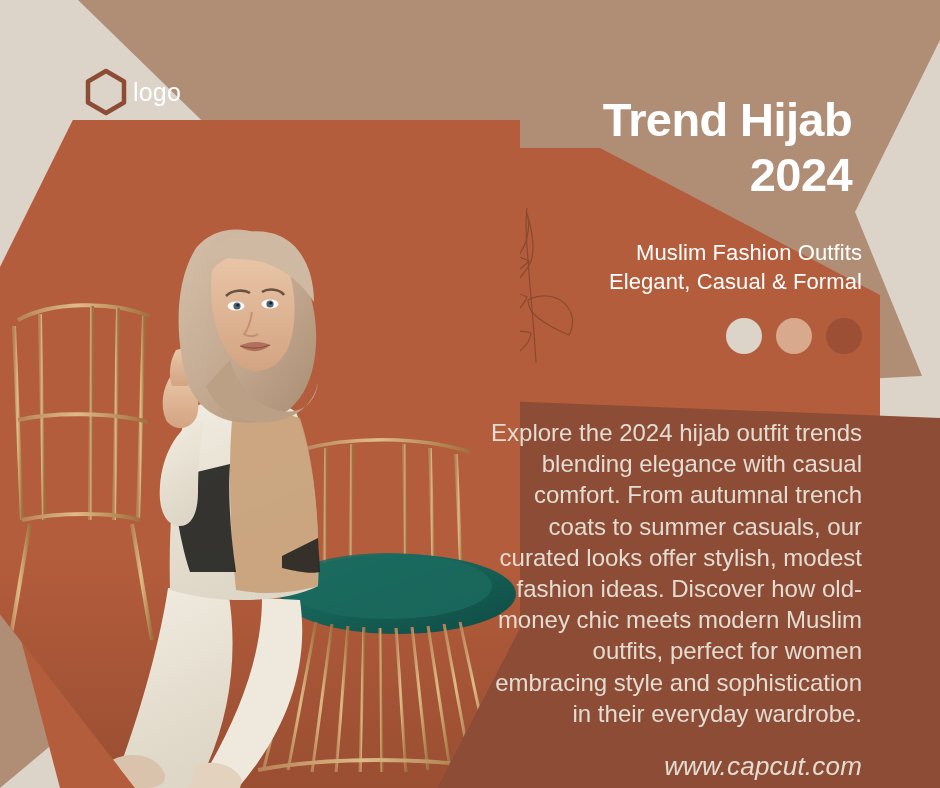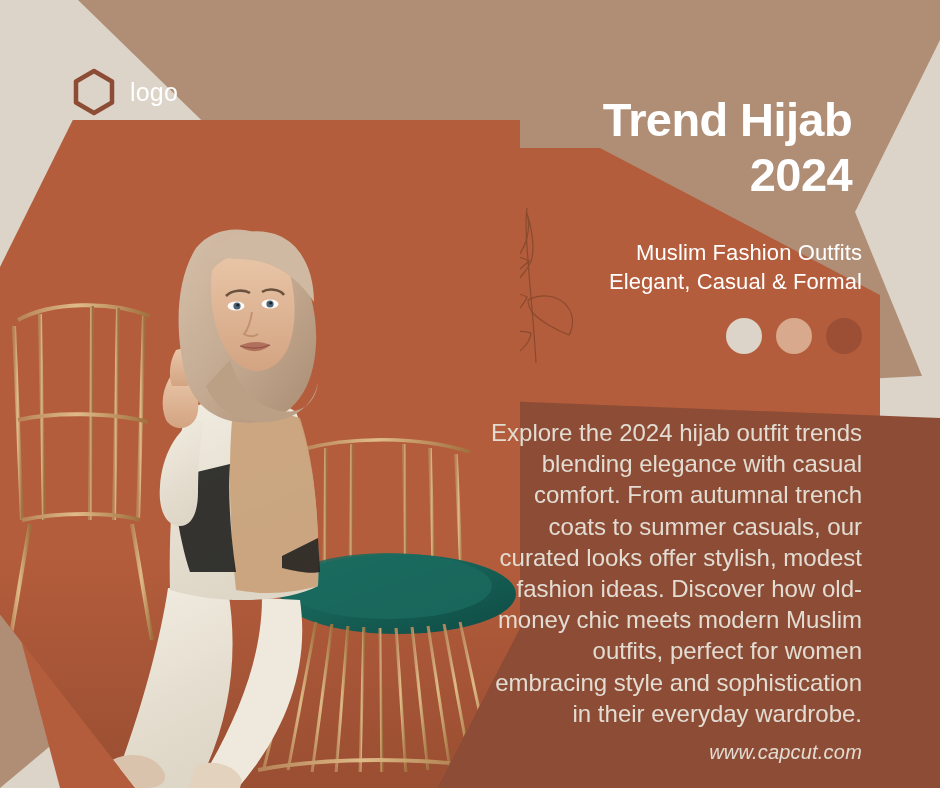--- a/index.html
+++ b/index.html
@@ -10,22 +10,22 @@
     overflow:hidden;
     font-family:"Liberation Sans", sans-serif;
     background:#DCD4C8;
   }
 
   
   .shape { position:absolute; top:0; left:0; width:940px; height:788px; }
 
   
   #logo-block {
-    position:absolute; left:72px; top:68px;
-    display:flex; align-items:center; gap:14px;
+    position:absolute; left:84px; top:68px;
+    display:flex; align-items:center; gap:5px;
     z-index:40;
   }
   #logo-mark { width:44px; height:48px; display:block; }
   #logo-text {
     color:#ffffff; font-size:25px; font-weight:400;
     letter-spacing:.2px; line-height:1;
   }
 
   
   #headline-block {
@@ -59,22 +59,22 @@
   
   #body-block {
     position:absolute; right:78px; top:417px;
     width:380px; text-align:right; z-index:40;
   }
   #body-text {
     color:#E2DCD2; font-size:24px; line-height:1.30;
     letter-spacing:0px; white-space:pre-line;
   }
   #site-url {
-    margin-top:12px;
-    color:#E2DCD2; font-size:20px; font-style:italic;
+    margin-top:22px;
+    color:#E2DCD2; font-size:26px; font-style:italic;
     letter-spacing:.2px;
   }
 
   
   .leaf-deco { position:absolute; z-index:20; }
   #leaf-left { left:18px; top:140px; width:130px; height:175px; }
   #leaf-right { left:470px; top:205px; width:120px; height:160px; }
 
   
   #photo-wrap {

